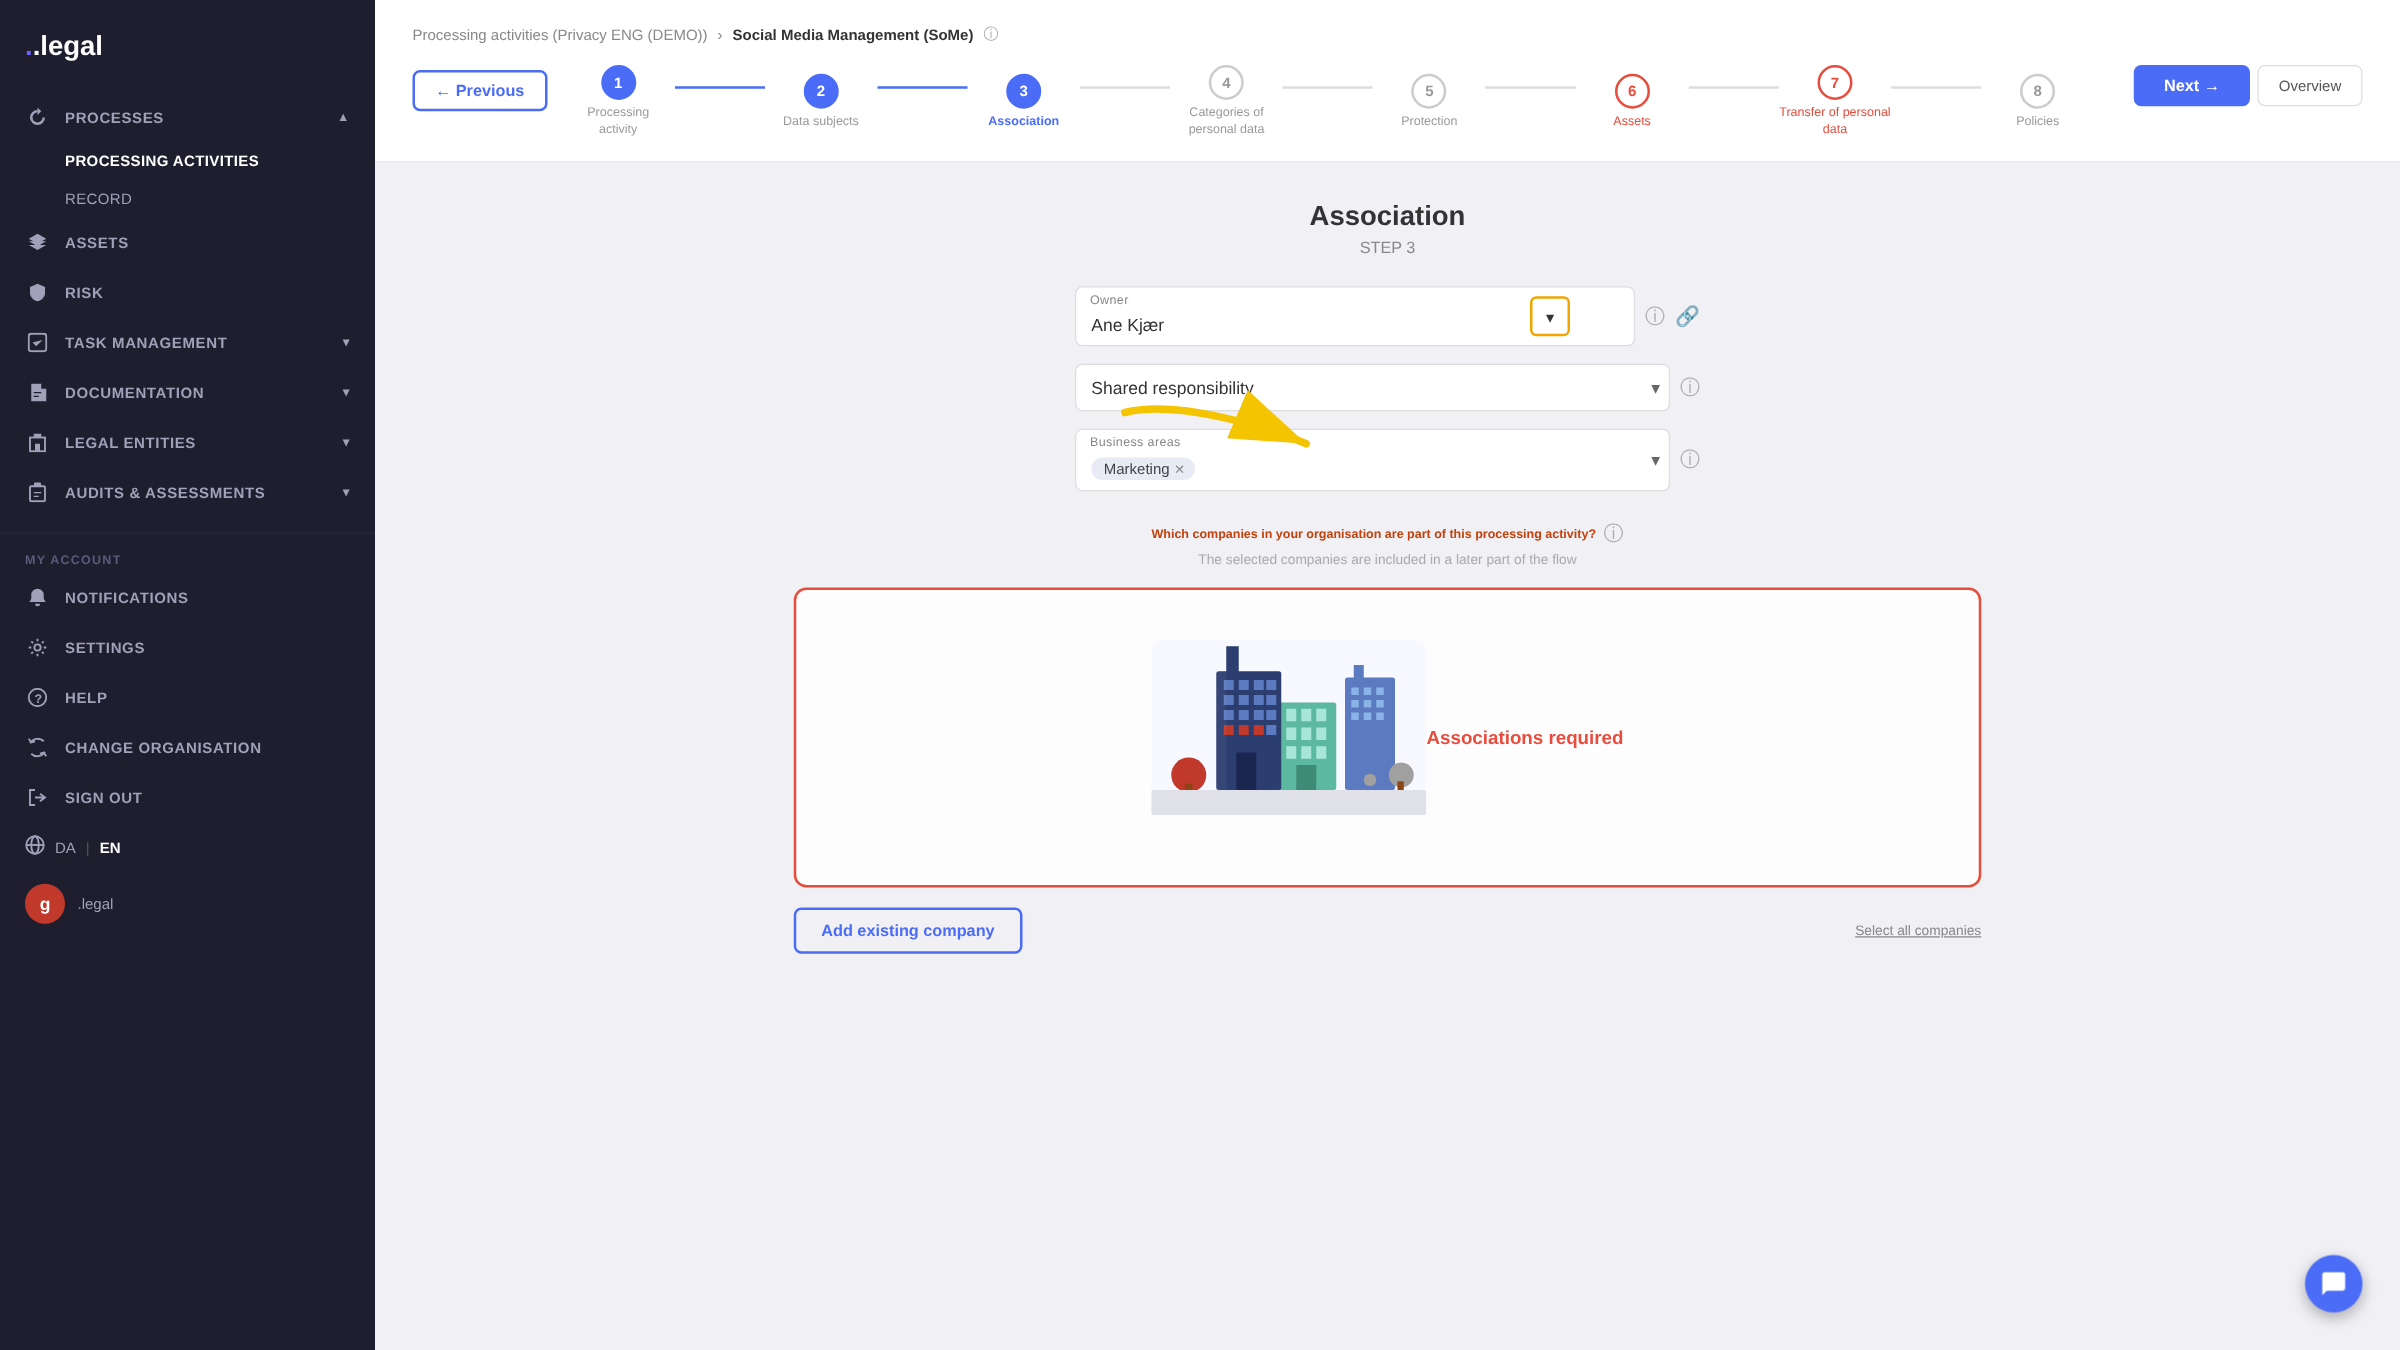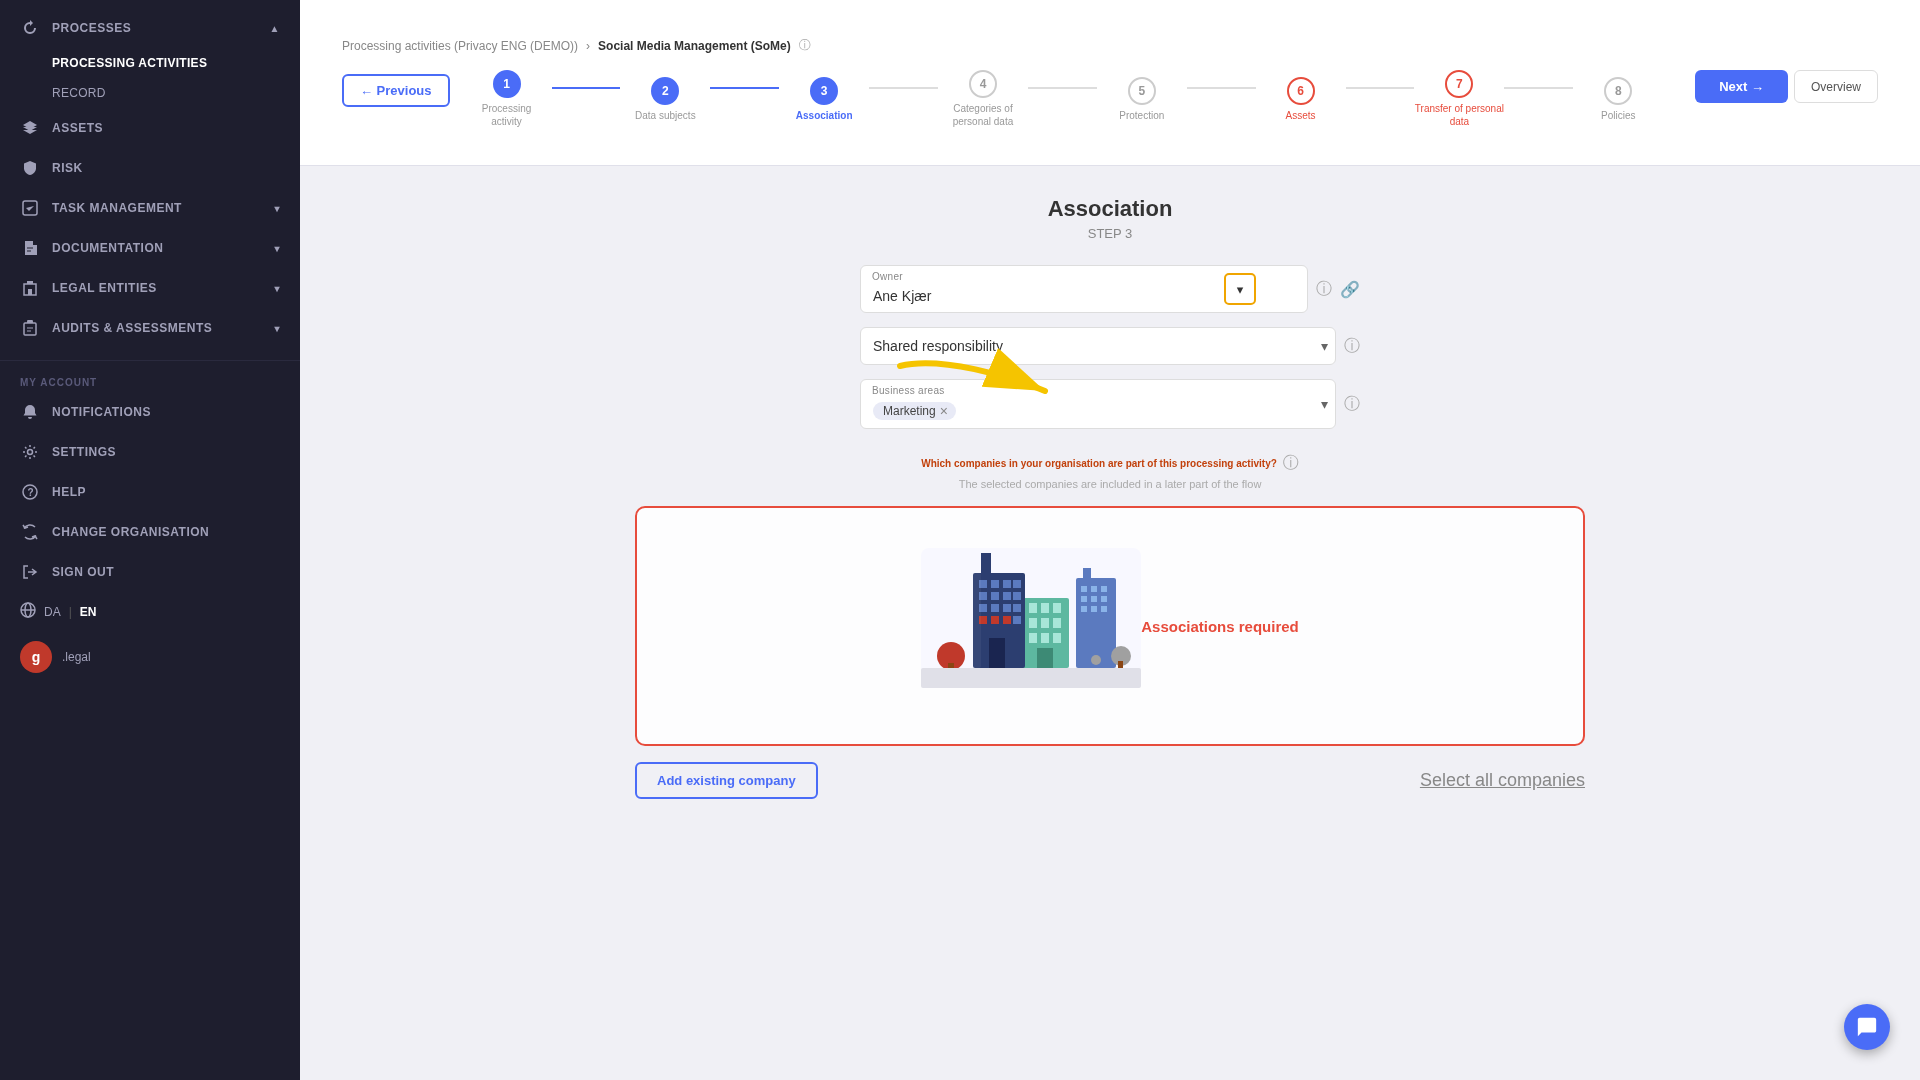--- a/index.html
+++ b/index.html
@@ -90,22 +90,22 @@
       background: #f0f0f5;
       display: flex;
       flex-direction: column;
       height: 1080px;
       overflow: hidden;
     }
 
     
     .topbar {
       background: #fff;
-      padding: 0 42px;
-      height: 166px;
+      padding: 0 30px;
+      height: 130px;
       display: flex;
       flex-direction: column;
       justify-content: center;
       border-bottom: 1px solid #e0e0ea;
       flex-shrink: 0;
     }
     .breadcrumb {
       display: flex;
       align-items: center;
       gap: 8px;
@@ -376,21 +376,21 @@
       padding: 9px 20px;
       border-radius: 6px;
       font-size: 13px;
       font-weight: 600;
       cursor: pointer;
     }
     .btn-select-all {
       background: none;
       border: none;
       color: #888;
-      font-size: 18px;
+      font-size: 11px;
       cursor: pointer;
       text-decoration: underline;
     }
 
     
     .chat-icon {
       position: fixed;
       bottom: 30px;
       right: 30px;
       width: 46px; height: 46px;
@@ -425,20 +425,23 @@
       margin-bottom: 22px;
     }
     .step-connector.inactive {
       background: #ddd;
     }
   </style>
 </head>
 <body>
 
 <div class="sidebar">
+  <div class="logo-area">
+    <span class="logo-text"><span class="logo-dot">.</span><span style="color:#fff">.legal</span></span>
+  </div>
 
   <div class="nav-section">
 
     <div class="nav-item">
       <span class="icon">
         <svg width="16" height="16" viewBox="0 0 16 16" fill="currentColor">
             <path d="M8 2a6 6 0 1 0 6 6h-2a4 4 0 1 1-4-4V2z"></path>
             <path d="M8 0l3 3-3 3V0z"></path>
           </svg>
       </span>

